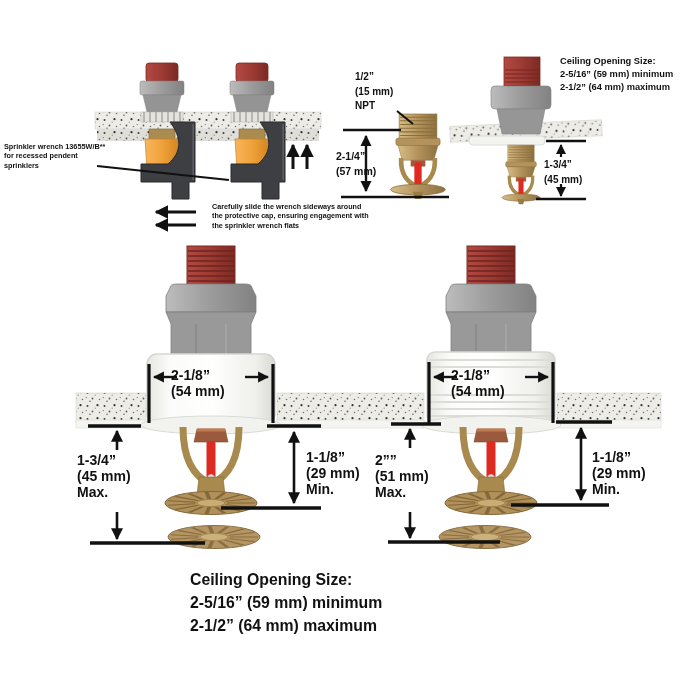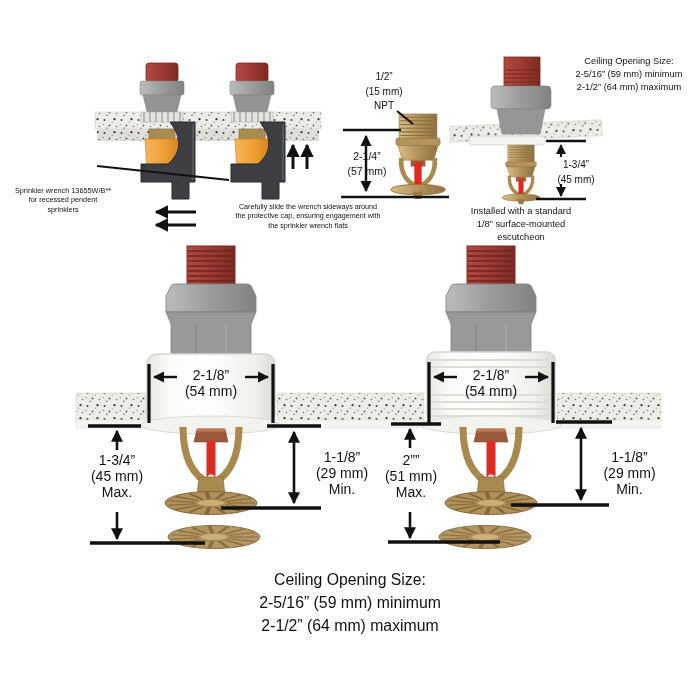--- a/index.html
+++ b/index.html
@@ -1,19 +1,19 @@
 <!DOCTYPE html>
 <html><head>
 <meta charset="utf-8">
 <style>
   html,body{margin:0;padding:0;background:#ffffff;}
   #stage{position:relative;width:700px;height:700px;background:#ffffff;overflow:hidden;
          font-family:"Liberation Sans","DejaVu Sans",sans-serif;}
   #art{position:absolute;left:0;top:0;}
-  .lbl{position:absolute;color:#111;font-weight:normal;text-align:center;
+  .lbl{position:absolute;color:#111;font-weight:bold;
        white-space:pre-line;line-height:1.32;}
   .tiny{font-size:7.3px;line-height:1.3;}
   .small{font-size:9.3px;line-height:1.4;}
   .med{font-size:10px;line-height:1.45;}
   .dim{font-size:14px;line-height:1.16;}
   .foot{font-size:15.8px;line-height:1.45;}
 </style>
 </head>
 <body>
 
@@ -277,45 +277,42 @@
       <line x1="388" y1="542" x2="500" y2="542" stroke-width="3.4"></line>
     </g>
     <g stroke="#111">
       <line x1="556" y1="422" x2="612" y2="422" stroke-width="3.4"></line>
       <line x1="511" y1="505" x2="609" y2="505" stroke-width="3.4"></line>
       <line x1="581" y1="428" x2="581" y2="500" stroke-width="2.6" marker-start="url(#ah)" marker-end="url(#ah)"></line>
     </g>
   </g>
 </svg>
 
-<div class="lbl tiny" style="left:4px;top:142px;width:118px;margin-top:44px;">Sprinkler wrench 13655W/B**
+<div class="lbl tiny" style="left:4px;top:142px;width:118px;">Sprinkler wrench 13655W/B**
 for recessed pendent
 sprinklers</div>
 
-<div class="lbl tiny" style="left:220px;top:202px;width:176px;font-size:7.2px;">Carefully slide the wrench sideways around
+<div class="lbl tiny" style="left:212px;top:202px;width:176px;font-size:7.2px;">Carefully slide the wrench sideways around
 the protective cap, ensuring engagement with
 the sprinkler wrench flats</div>
 
 <div class="lbl med" style="left:355px;top:70px;width:58px;">1/2”
 (15 mm)
 NPT</div>
 
 <div class="lbl med" style="left:336px;top:149px;width:62px;font-size:10.5px;">2-1/4”
 (57 mm)</div>
 
 <div class="lbl small" style="left:560px;top:55px;width:138px;">Ceiling Opening Size:
 2-5/16” (59 mm) minimum
 2-1/2” (64 mm) maximum</div>
 
 <div class="lbl med" style="left:544px;top:158px;width:64px;">1-3/4”
 (45 mm)</div>
 
-<div class="lbl small" style="left:452px;top:205px;width:138px;">Installed with a standard
-1/8” surface-mounted
-escutcheon</div>
 
 <div class="lbl dim" style="left:171px;top:367px;width:80px;">2-1/8”
 (54 mm)</div>
 
 <div class="lbl dim" style="left:451px;top:367px;width:80px;">2-1/8”
 (54 mm)</div>
 
 <div class="lbl dim" style="left:77px;top:452px;width:80px;">1-3/4”
 (45 mm)
 Max.</div>

